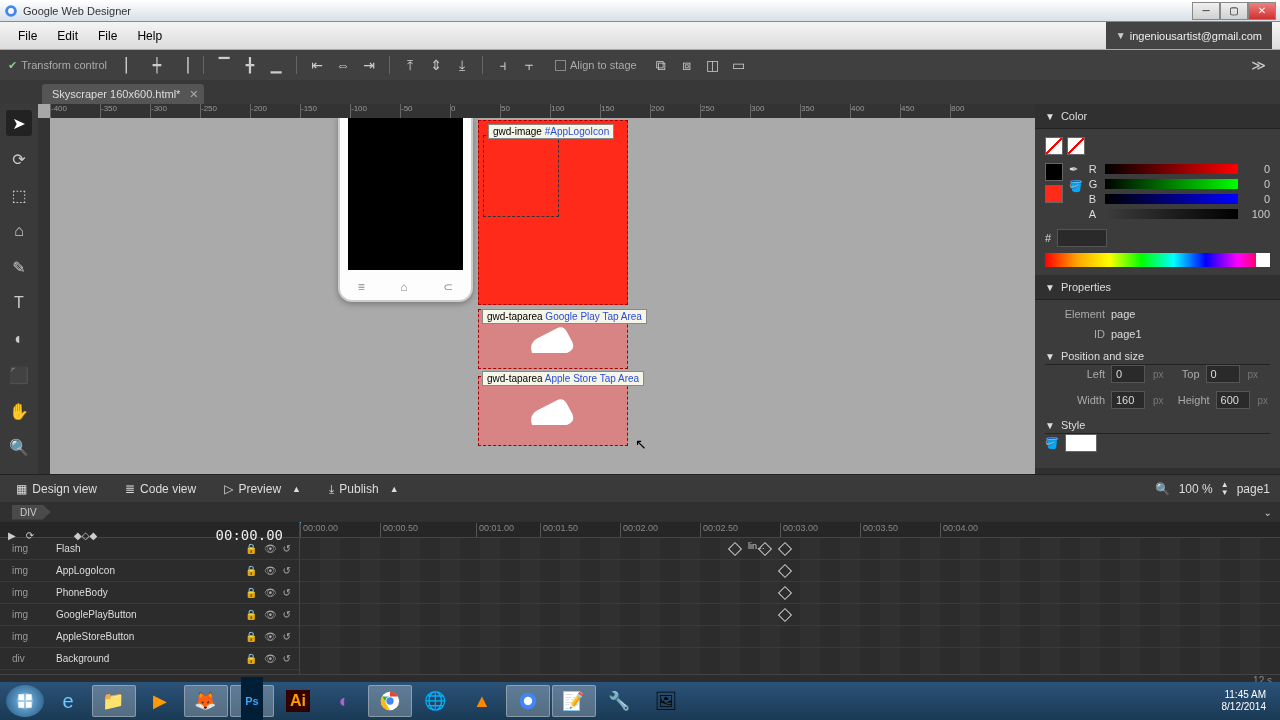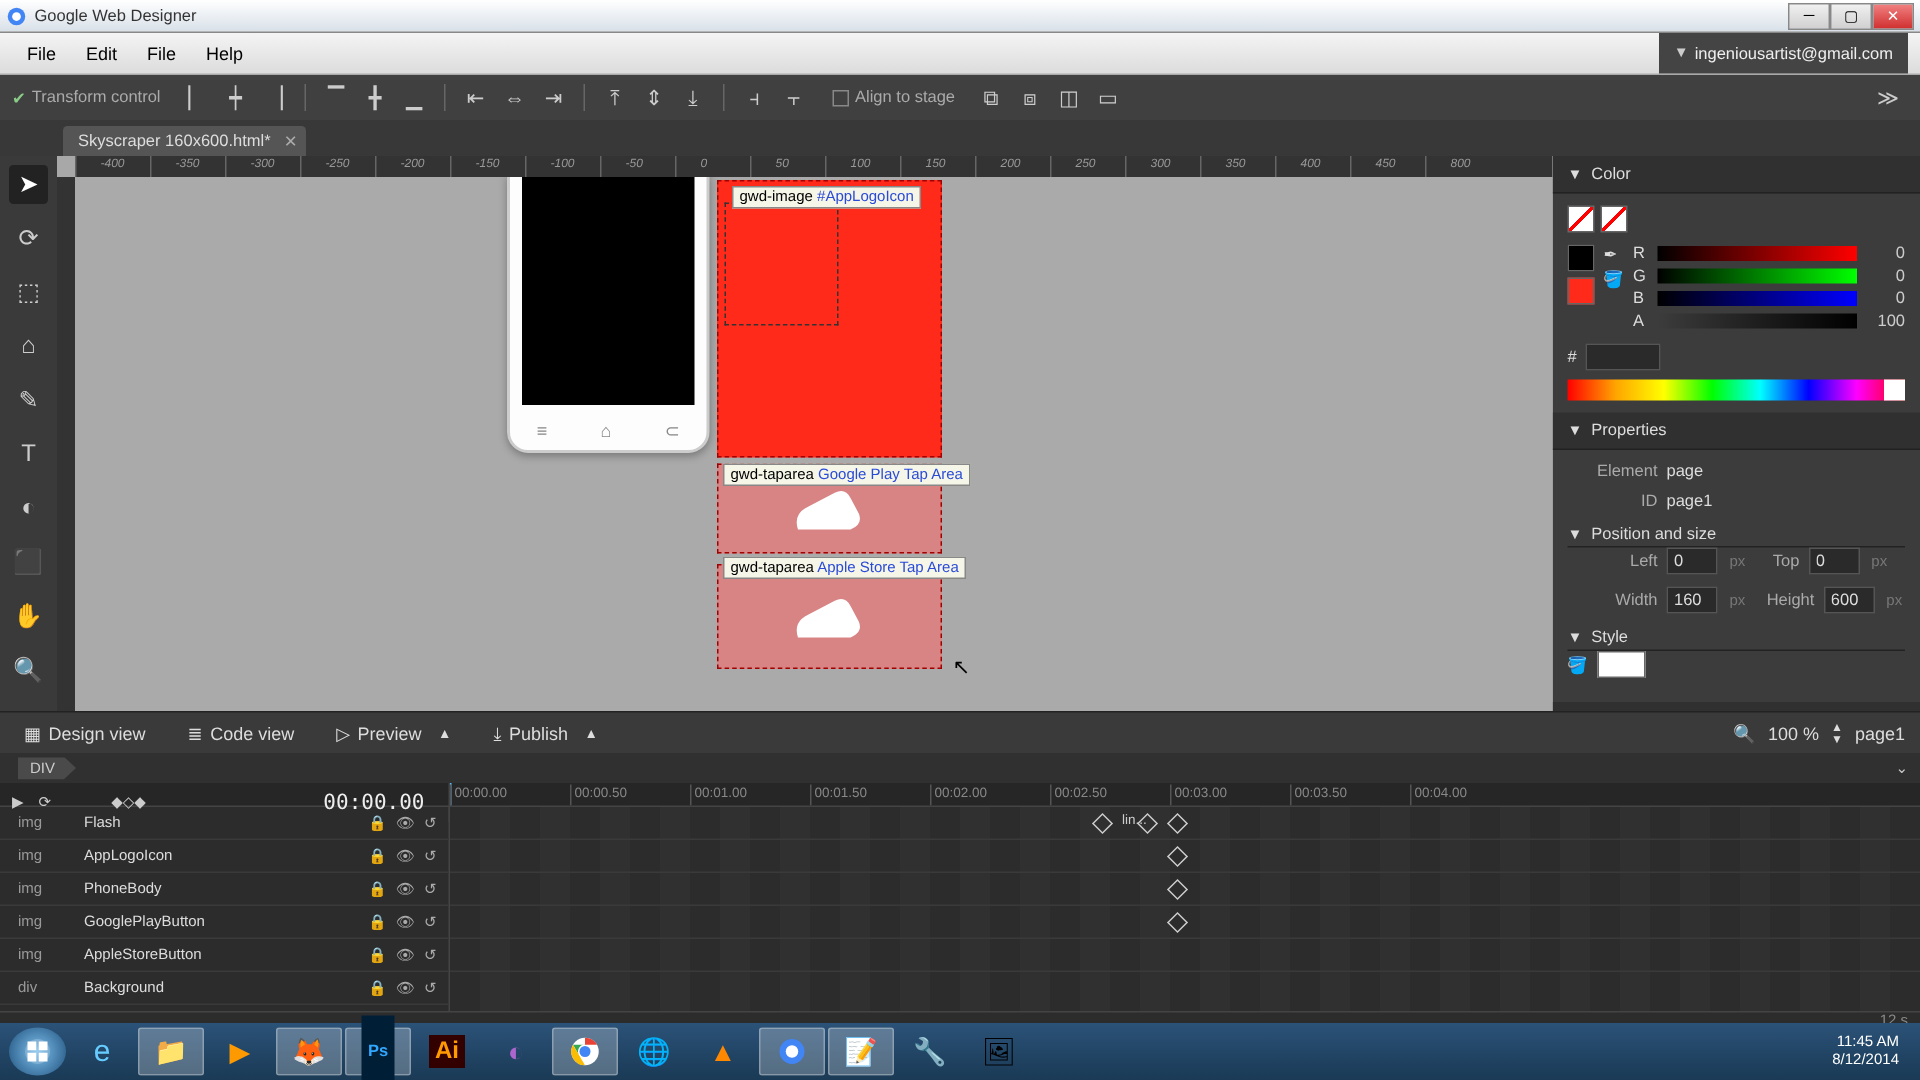--- a/index.html
+++ b/index.html
@@ -29,21 +29,21 @@
 .tab { background:#555; color:#ddd; font-size:11px; padding:4px 24px 4px 10px; border-radius:3px 3px 0 0; position:relative; }
 .tab .close { position:absolute; right:6px; top:4px; color:#aaa; cursor:pointer; }
 
 .main { display:flex; height: 370px; }
 .tools-left { width: 38px; background:#3a3a3a; display:flex; flex-direction:column; align-items:center; padding-top:6px; gap:10px; }
 .tool-ic { width:26px; height:26px; display:flex; align-items:center; justify-content:center; color:#ccc; cursor:pointer; border-radius:3px; }
 .tool-ic.active { background:#222; color:#fff; }
 
 .stage-wrap { flex:1; background:#a8a8a8; position:relative; overflow:hidden; }
 .ruler-h { position:absolute; top:0; left:12px; right:0; height:14px; background:#333; color:#999; font-size:8px; display:flex; overflow:hidden; }
-.ruler-h .tick { border-left:1px solid #666; padding-left:16px; width:50px; flex-shrink:0;font-style:italic;}
+.ruler-h .tick { border-left:1px solid #666; padding-left:0; width:50px; flex-shrink:0;}
 .ruler-v { position:absolute; top:14px; left:0; width:12px; bottom:0; background:#333; }
 .stage { position:absolute; top:14px; left:12px; right:0; bottom:0; background:#aaa; overflow:hidden; }
 
 .phone { position:absolute; left:288px; top:-2px; width:135px; height:186px; background:#fdfdfd; border:2px solid #ccc; border-radius:0 0 14px 14px; box-shadow:0 2px 6px rgba(0,0,0,.3);}
 .phone .screen { position:absolute; top:0; left:8px; right:8px; height:152px; background:#000; }
 .phone .navbtns { position:absolute; bottom:6px; left:0; right:0; display:flex; justify-content:space-around; font-size:12px; color:#888;}
 
 .sel { position:absolute; border:1.5px dashed #a00000; }
 .red-main { left:428px; top:2px; width:150px; height:185px; background:#ff2a1a; }
 .red-inner { position:absolute; left:4px; top:14px; width:76px; height:82px; border:1.5px dashed #333; }
@@ -388,21 +388,21 @@
     <div class="spacer tl-controls" style="border-bottom:none;">
       <span class="play">▶</span>
       <span>⟳</span>
       <span style="margin-left:30px;">◆◇◆</span>
       <span class="time">00:00.00</span>
     </div>
     <div class="tl-ruler" id="tl-ruler">
       <div class="playhead"></div>
     <div class="t" style="left: 0px;">00:00.00</div>
         <div class="t" style="left: 80px;">00:00.50</div>
-        <div class="t" style="left: 160px;">00:01.00</div>
+        <div class="t" style="left: 176px;">00:01.00</div>
         <div class="t" style="left: 240px;">00:01.50</div>
         <div class="t" style="left: 320px;">00:02.00</div>
         <div class="t" style="left: 400px;">00:02.50</div>
         <div class="t" style="left: 480px;">00:03.00</div>
         <div class="t" style="left: 560px;">00:03.50</div>
         <div class="t" style="left: 640px;">00:04.00</div>
       </div>
   </div>
   <div class="tl-body">
     <div class="tl-layers" id="tl-layers">

